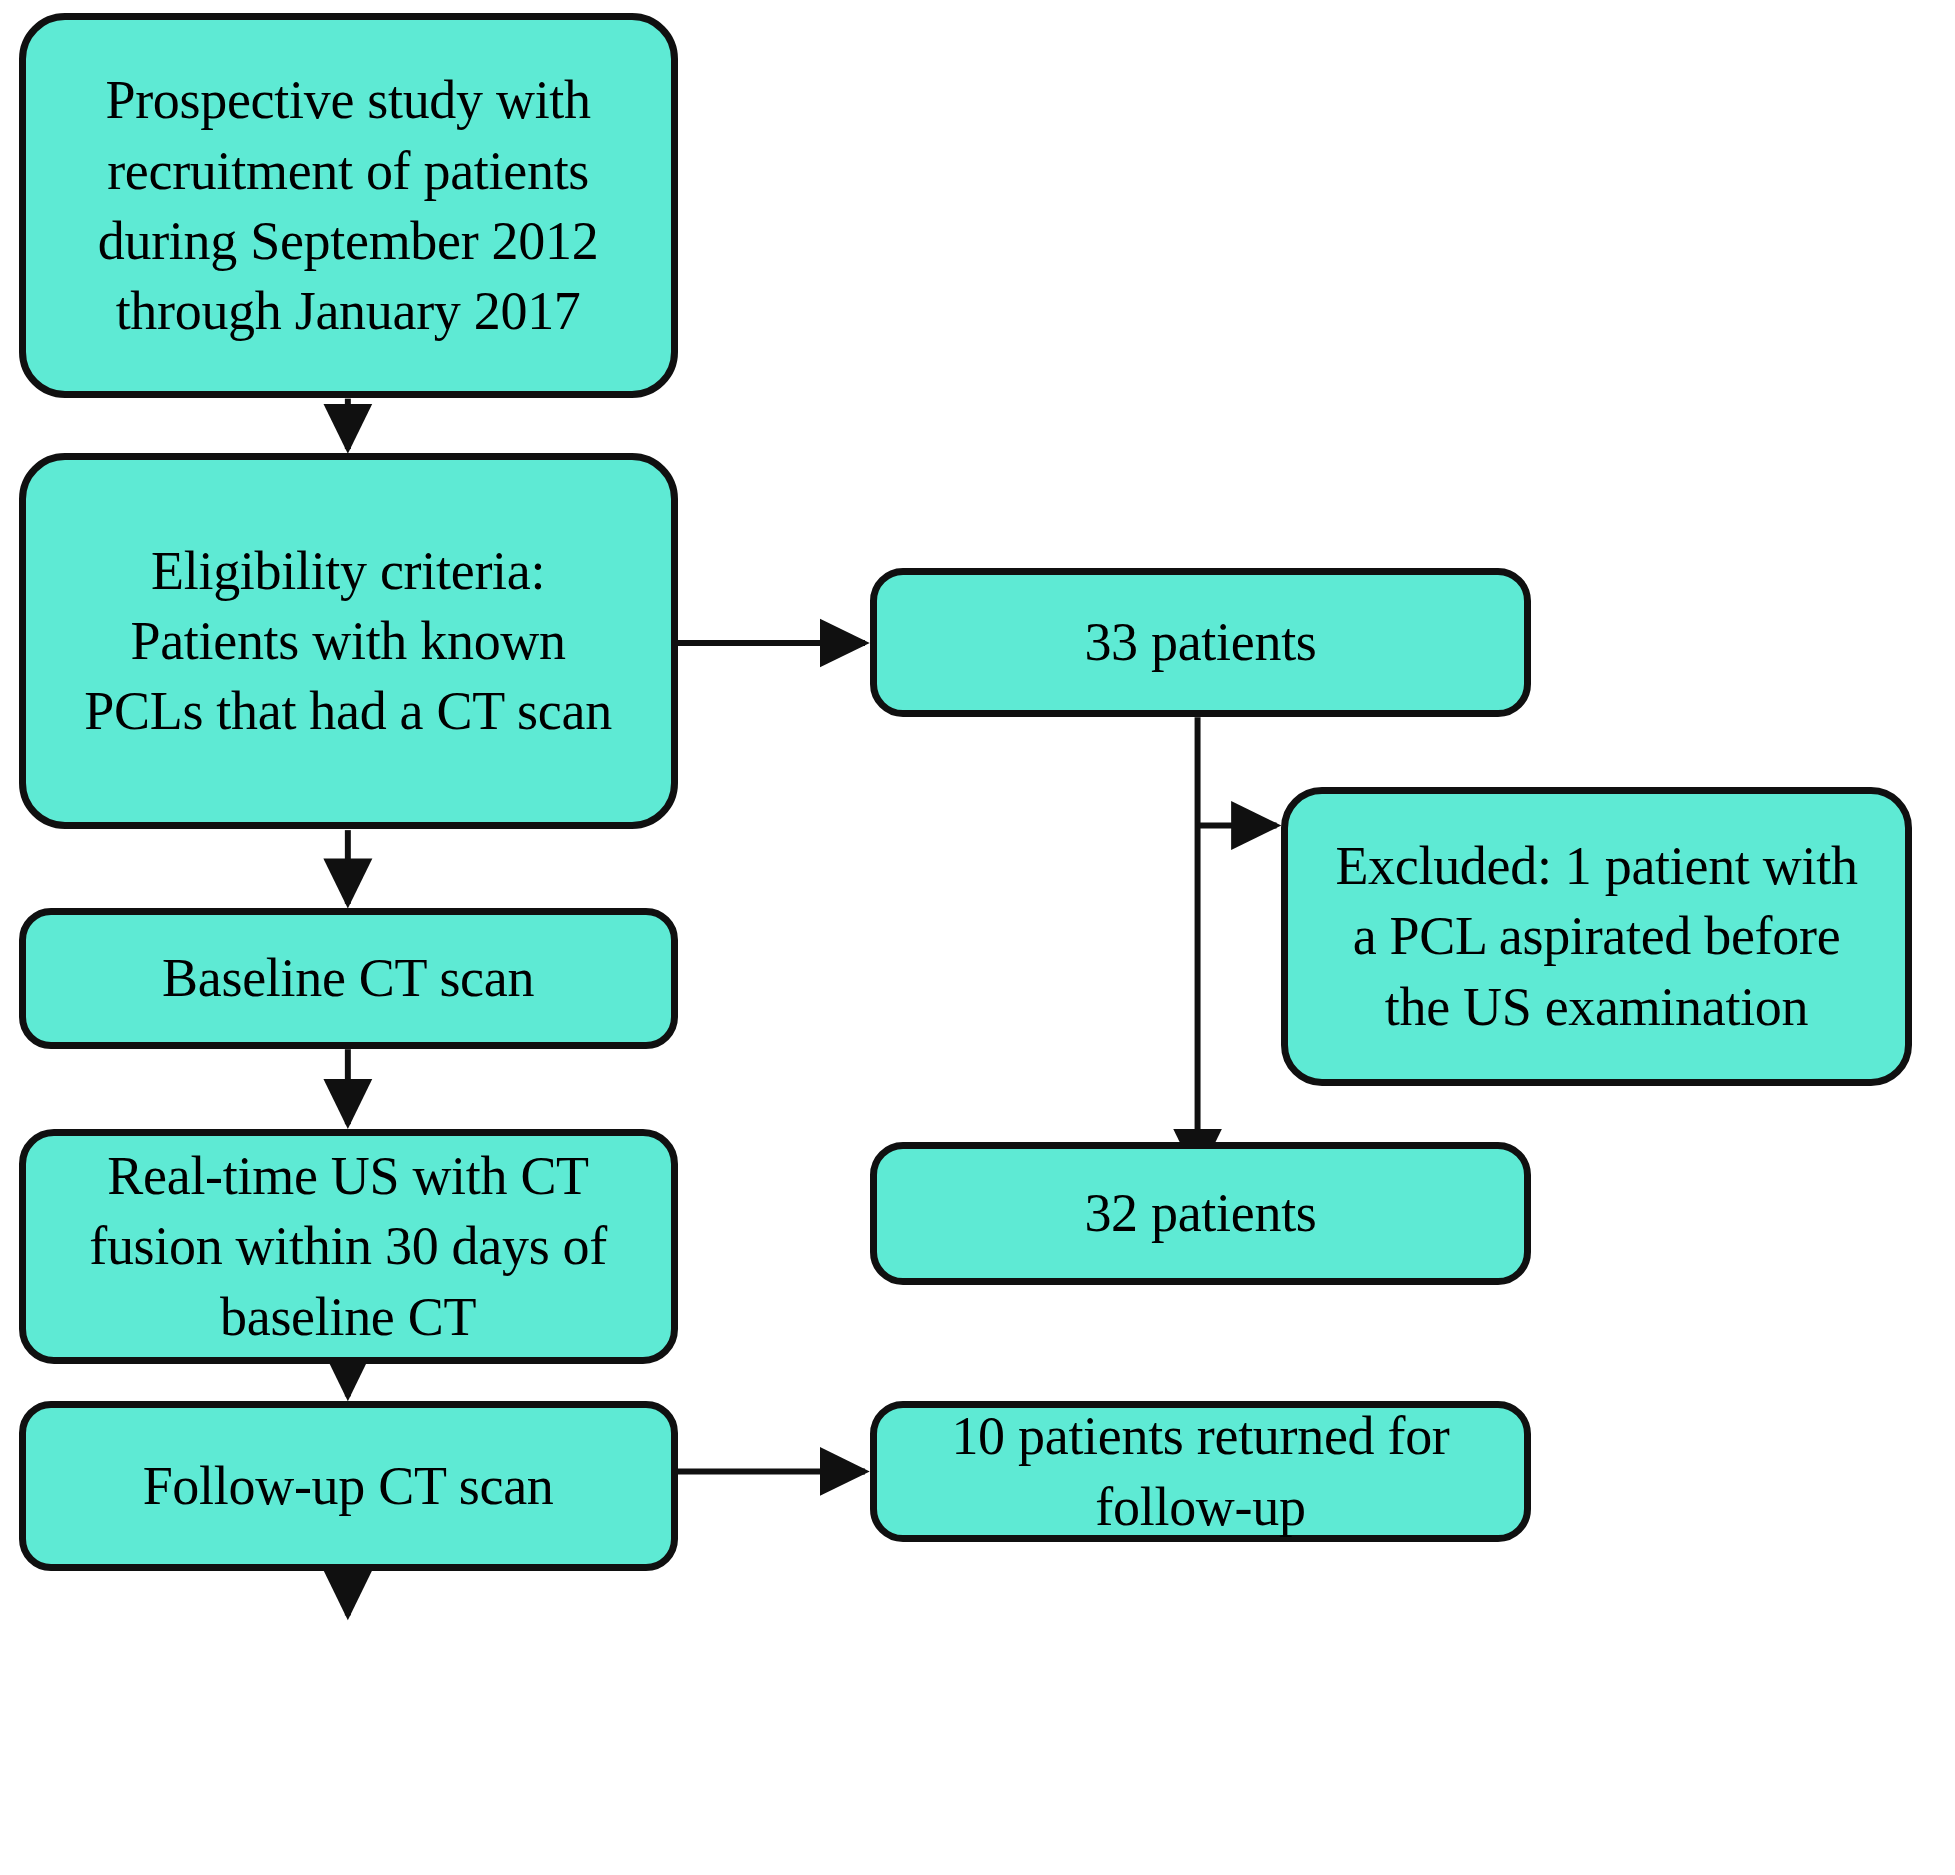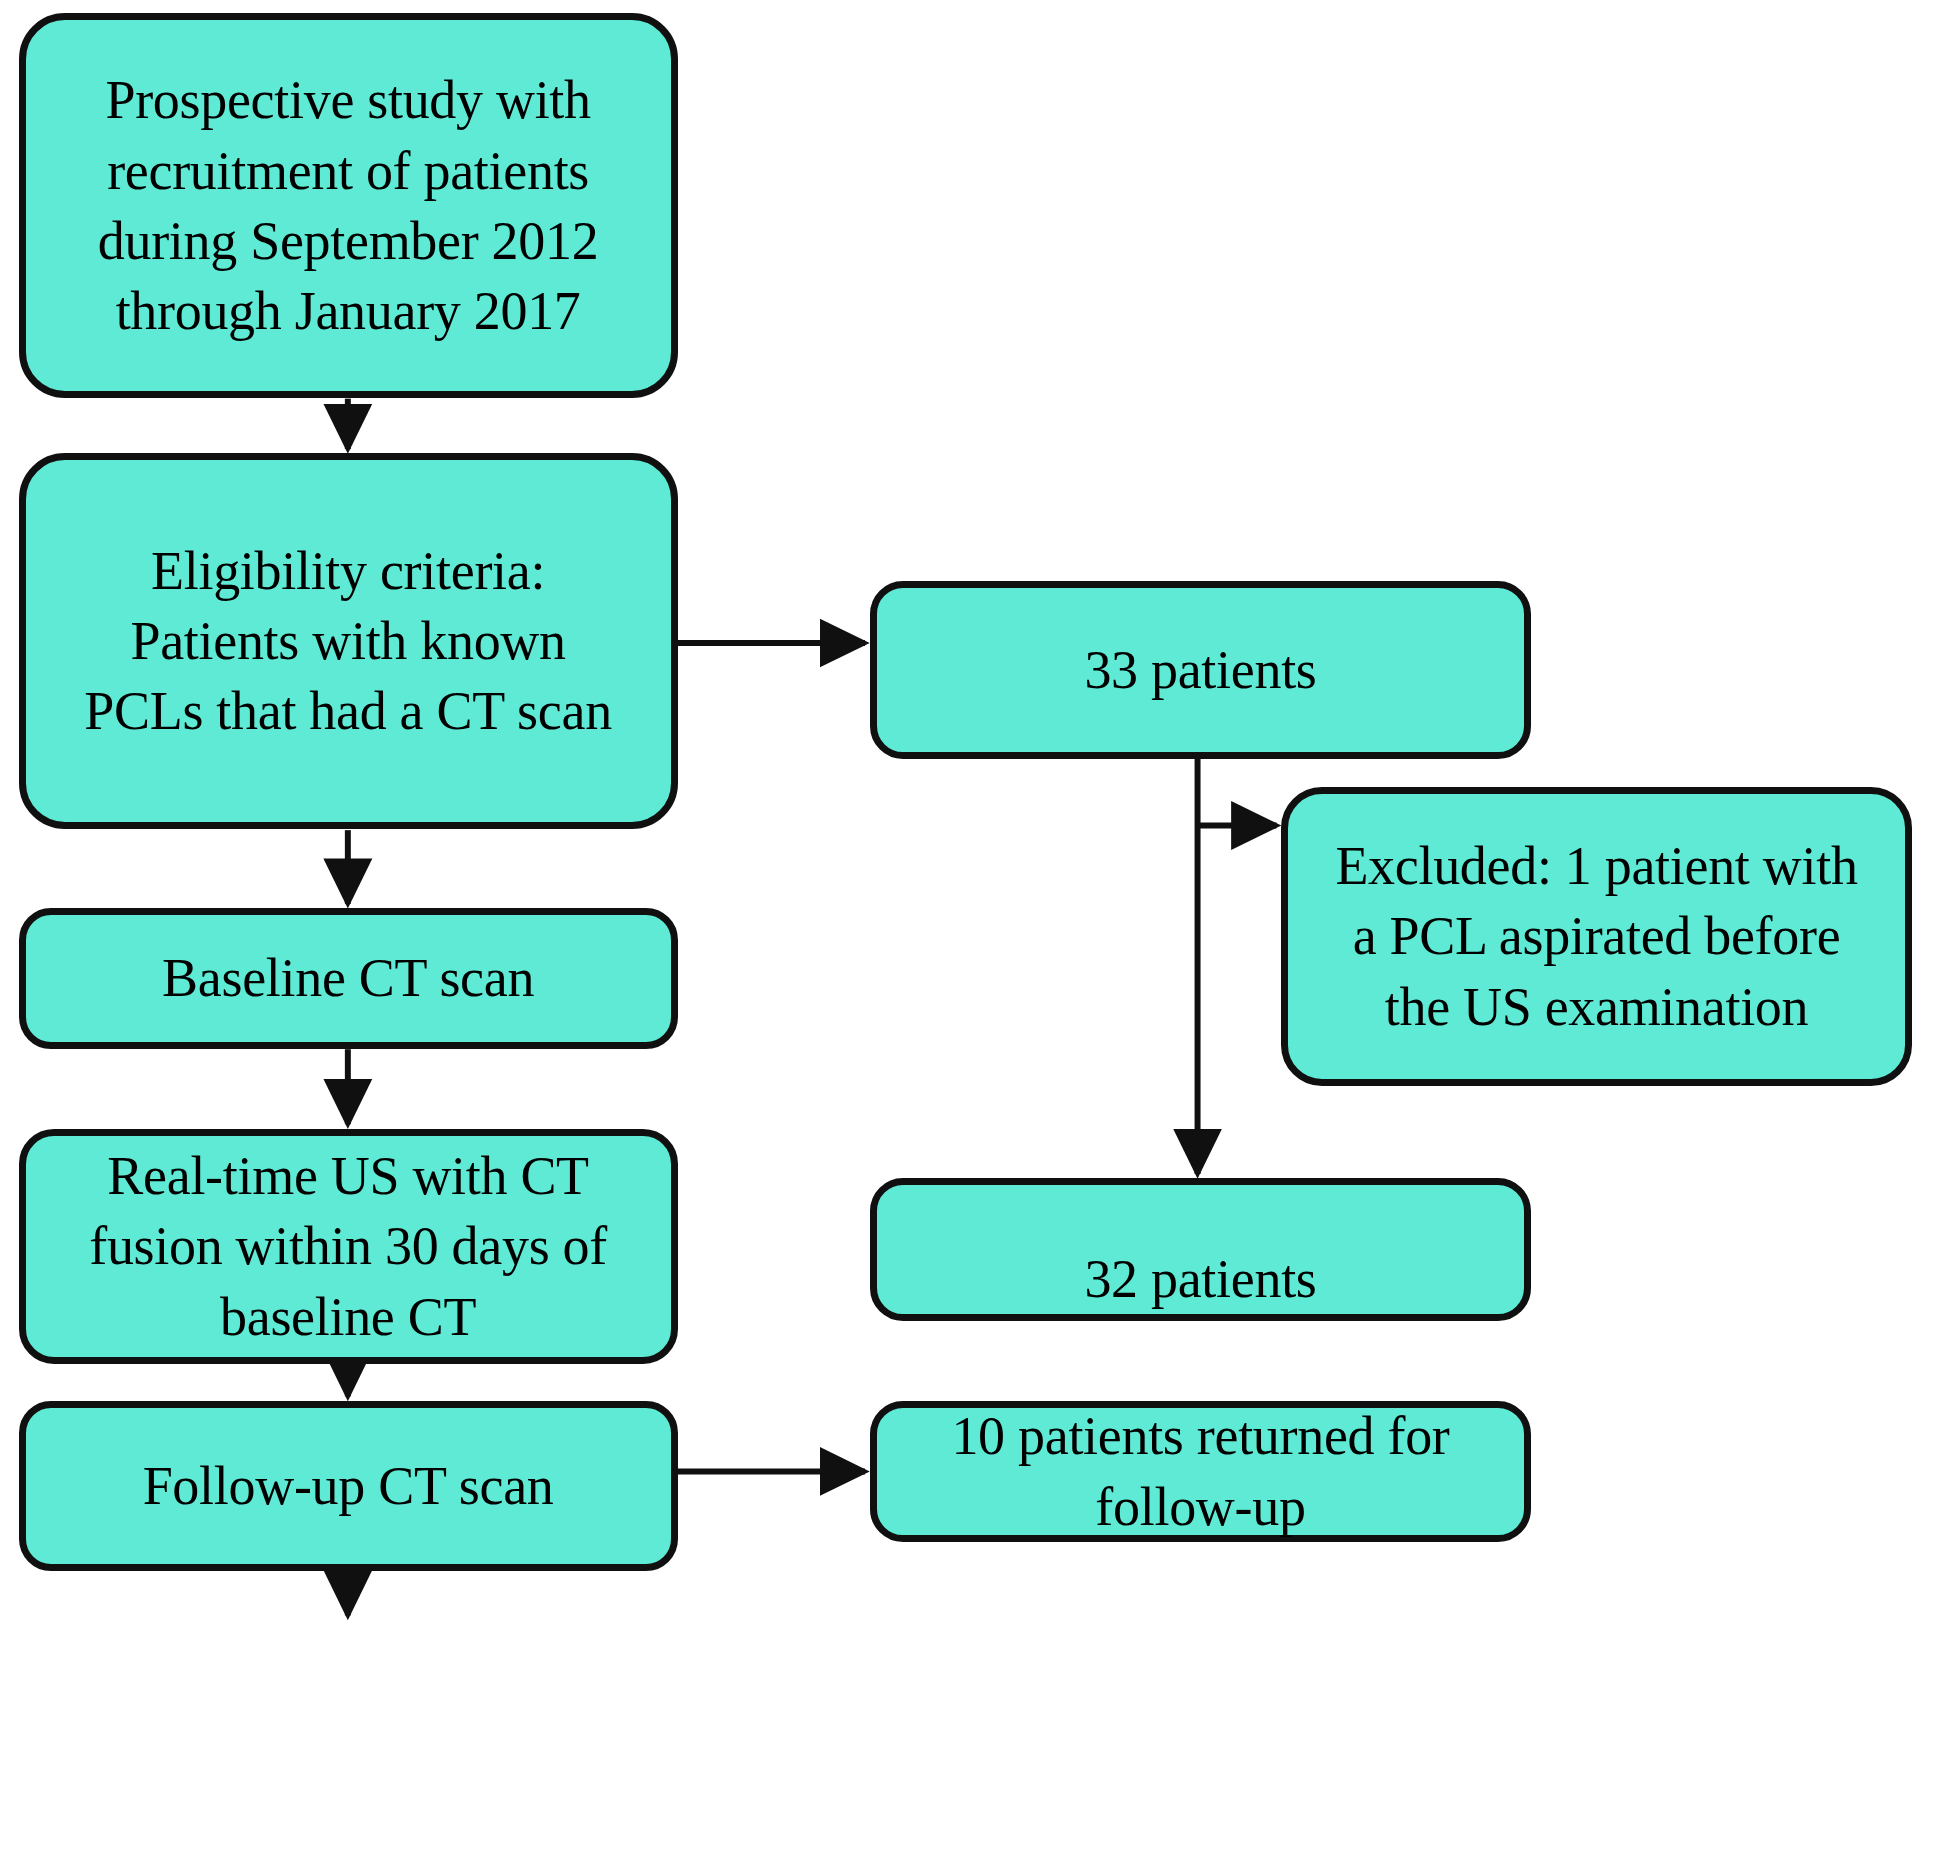--- a/index.html
+++ b/index.html
@@ -38,23 +38,23 @@
     white-space: pre-line;
   }
   
   #n-prospective   { left:18.6px;  top:13.3px;   width:659px;  height:385px; border-radius:46px; }
   #n-eligibility   { left:18.6px;  top:453px;  width:659px;  height:376px; border-radius:46px; }
   #n-baseline      { left:18.6px;  top:908px; width:659px;  height:141px; border-radius:32px; }
   #n-usfusion1     { left:18.6px;  top:1129px; width:659px;  height:235px; border-radius:35px; }
   #n-followup      { left:18.6px;  top:1401px; width:659px;  height:170px; border-radius:32px; }
   #n-usfusion2     { left:18.6px;  top:1620px; width:659px;  height:239px; border-radius:35px; }
 
-  #n-33patients    { left:870px; top:568px;  width:661px;  height:178px; border-radius:33px;margin-top:13px; }
+  #n-33patients    { left:870px; top:568px;  width:661px;  height:149px; border-radius:33px; }
   #n-excluded      { left:1281px; top:787px; width:631px;  height:299px; border-radius:41px; }
-  #n-32patients    { left:870px; top:1178px; width:661px;  height:143px; border-radius:33px;align-items:flex-end; }
+  #n-32patients    { left:870px; top:1142px; width:661px;  height:143px; border-radius:33px; }
   #n-10patients    { left:870px; top:1401px; width:661px;  height:141px; border-radius:33px; }
 
   
   #wires {
     position: absolute;
     left: 0; top: 0;
     width: 1955px;
     height: 1876px;
     z-index: 1;
     pointer-events: none;

